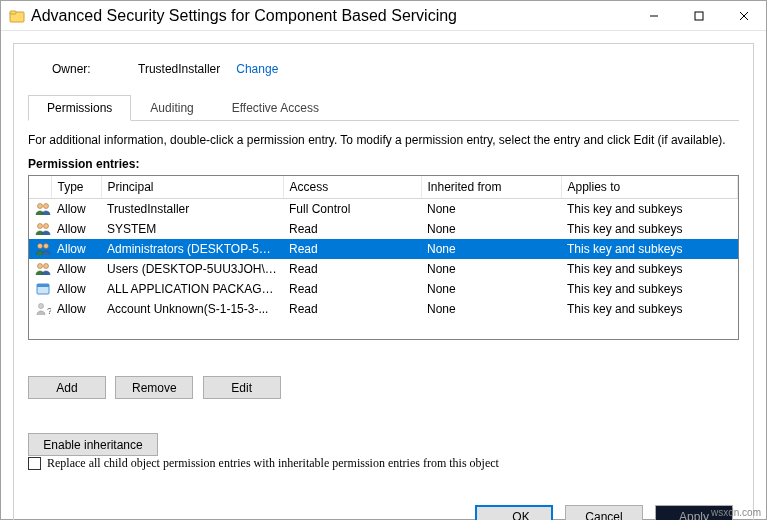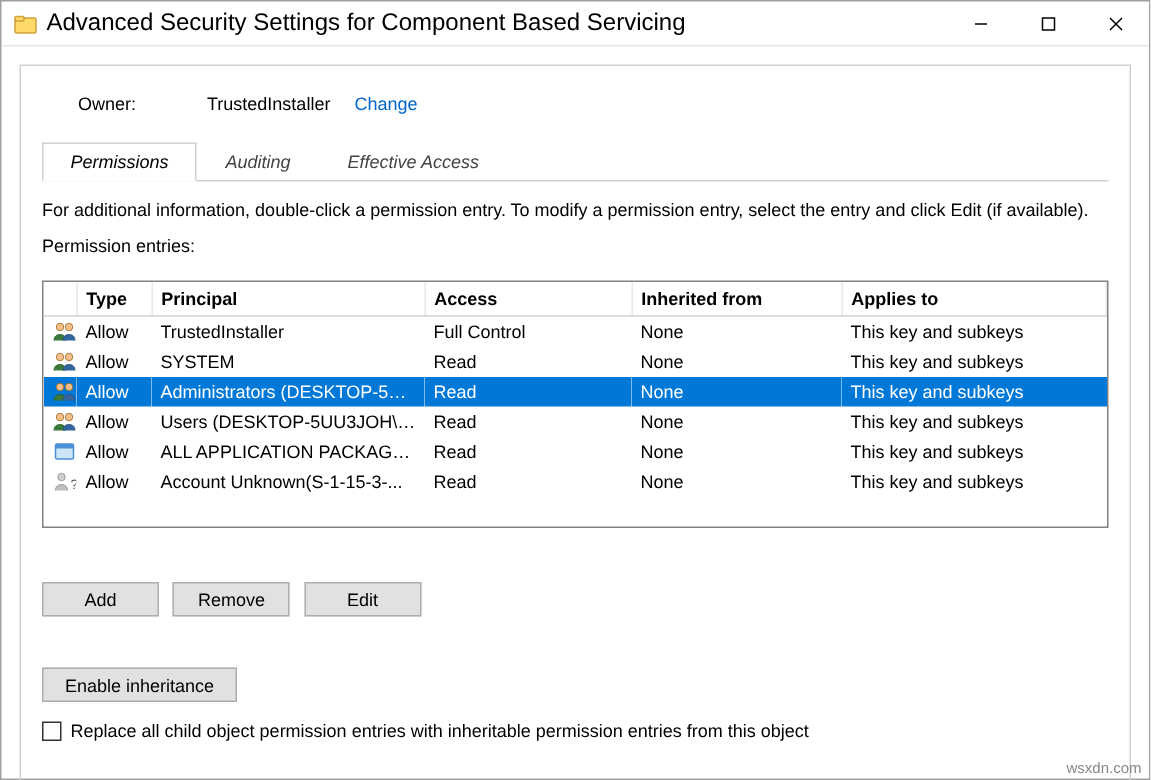--- a/index.html
+++ b/index.html
@@ -67,53 +67,52 @@
     margin-top: 6px;
     margin-left: 24px;
   }
   .owner-label { width: 86px; }
   .owner-value { margin-right: 16px; }
   .link { color: #0066cc; cursor: pointer; }
   .tabs {
     display: flex;
     border-bottom: 1px solid #d0d0d0;
     margin-bottom: 12px;
-    font-style: italic;
   }
   .tab {
     padding: 5px 18px;
     border: 1px solid transparent;
     border-bottom: none;
     color: #444;
     cursor: pointer;
     position: relative;
     top: 1px;
   }
   .tab.active {
     border-color: #d0d0d0;
     background: #fff;
     border-bottom: 1px solid #fff;
     color: #000;
   }
   .info-text { margin-bottom: 10px; }
-  .entries-label { margin-bottom: 16px; }
+  .entries-label { margin-bottom: 4px; font-weight: bold; }
   .table-wrap {
     border: 1px solid #828282;
     height: 165px;
     overflow: hidden;
     background: #fff;
   }
   .table {
     width: 100%;
     border-collapse: collapse;
     table-layout: fixed;
   }
   .table th {
     text-align: left;
-    font-weight: bold;
+    font-weight: normal;
     padding: 3px 6px;
     border-bottom: 1px solid #d8d8d8;
     border-right: 1px solid #e8e8e8;
     background: #fff;
     font-size: 12px;
     height: 22px;
     white-space: nowrap;
     overflow: hidden;
   }
   .table td {
@@ -147,24 +146,24 @@
     background: #e1e1e1;
     font-family: inherit;
     font-size: 12px;
     cursor: pointer;
     margin-right: 6px;
     margin-top: 24px;
   }
   .btn.default { border: 1px solid #0078d7; box-shadow: 0 0 0 1px #0078d7 inset; padding-left: 26px;}
   .btn.disabled { color: #a0a0a0; background: #0f172a; cursor: default;}
   .chk-row {
-    margin-top: 12px;
     display: flex;
     align-items: center;
     gap: 6px;
+    font-family: Liberation Serif, serif;
   }
   .chk {
     width: 13px;
     height: 13px;
     border: 1px solid #333;
     display: inline-block;
   }
   .footer-btns {
     display: flex;
     justify-content: flex-end;

